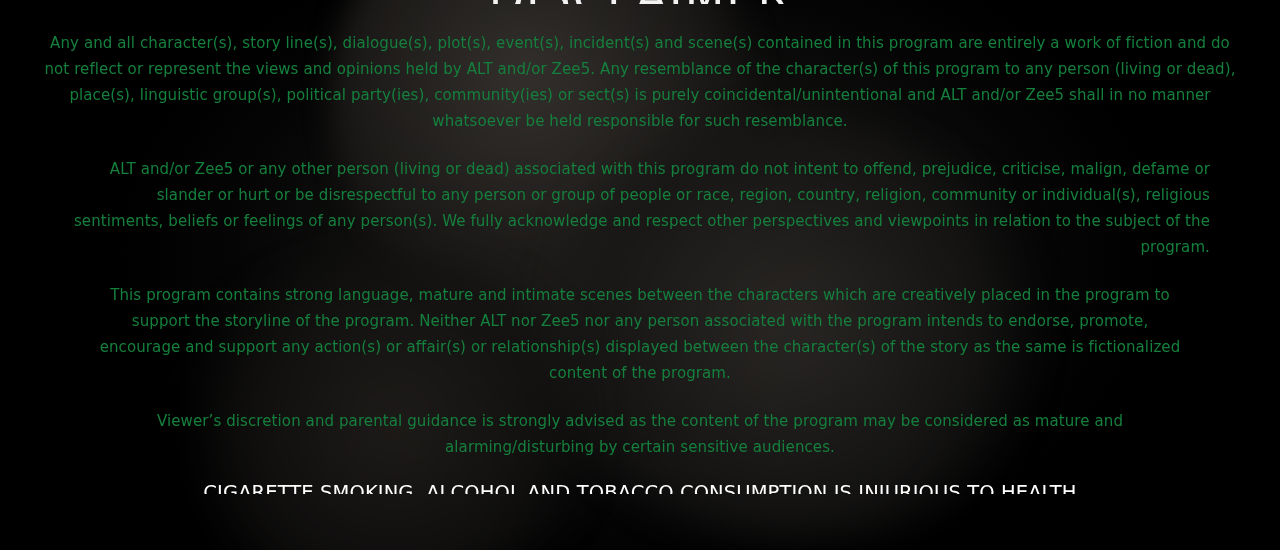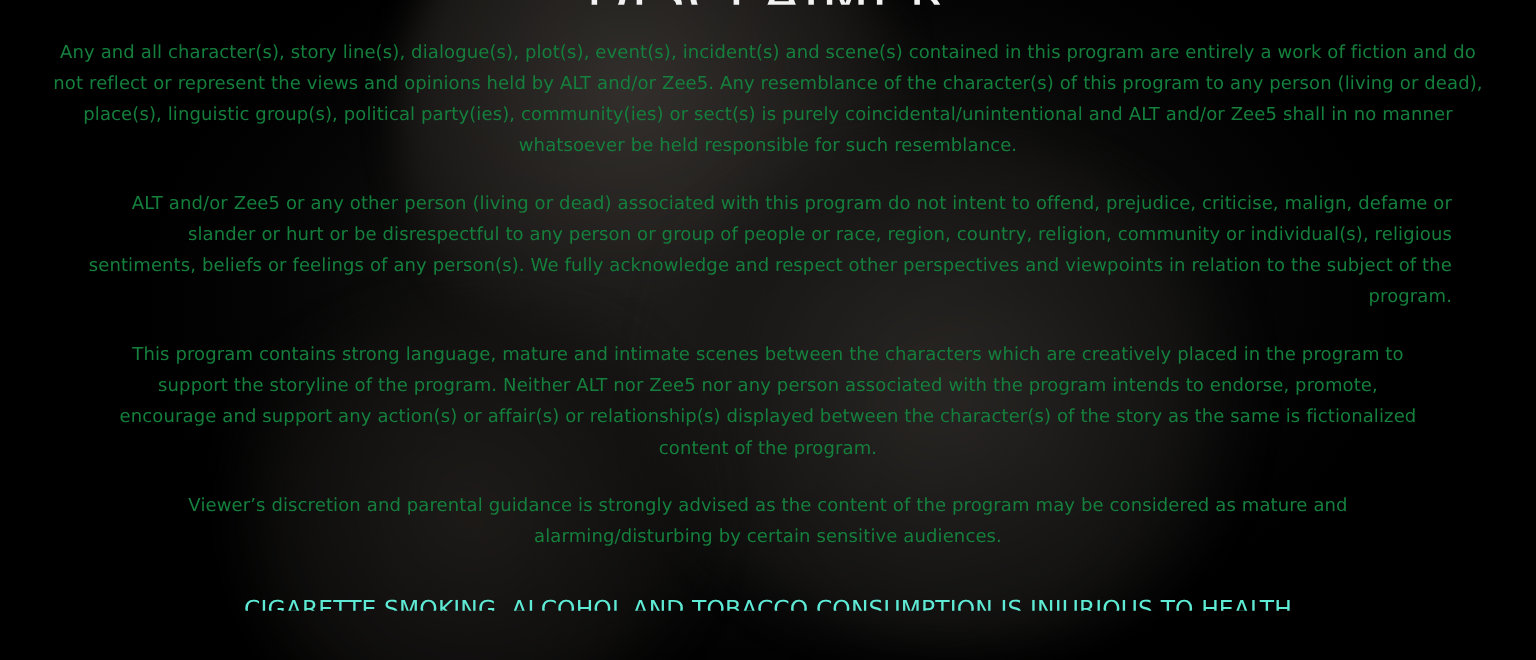--- a/index.html
+++ b/index.html
@@ -103,25 +103,25 @@
     color: #15803d;
     font-size: 15px;
     line-height: 26px;
     font-weight: 400;
     letter-spacing: 0.1px;
     font-family: "DejaVu Sans", sans-serif;
   }
   .para.p1 { margin-top: 26px; }
   .para.p2 { padding: 0 26px; text-align: right; }
   .para.p3 { padding: 0 54px; }
-  .para.p4 { padding: 0 60px; margin-bottom: 35px; }
+  .para.p4 { padding: 0 60px; margin-bottom: 20px; }
 
   .footer-line {
     text-align: center;
-    color: #5eead4;
+    color: #ffffff;
     font-size: 19.5px;
     line-height: 26px;
     letter-spacing: 0.1px;
     
     height: 14px;
     overflow: hidden;
     font-family: "DejaVu Sans", sans-serif;
   }
 </style>
 </head>

